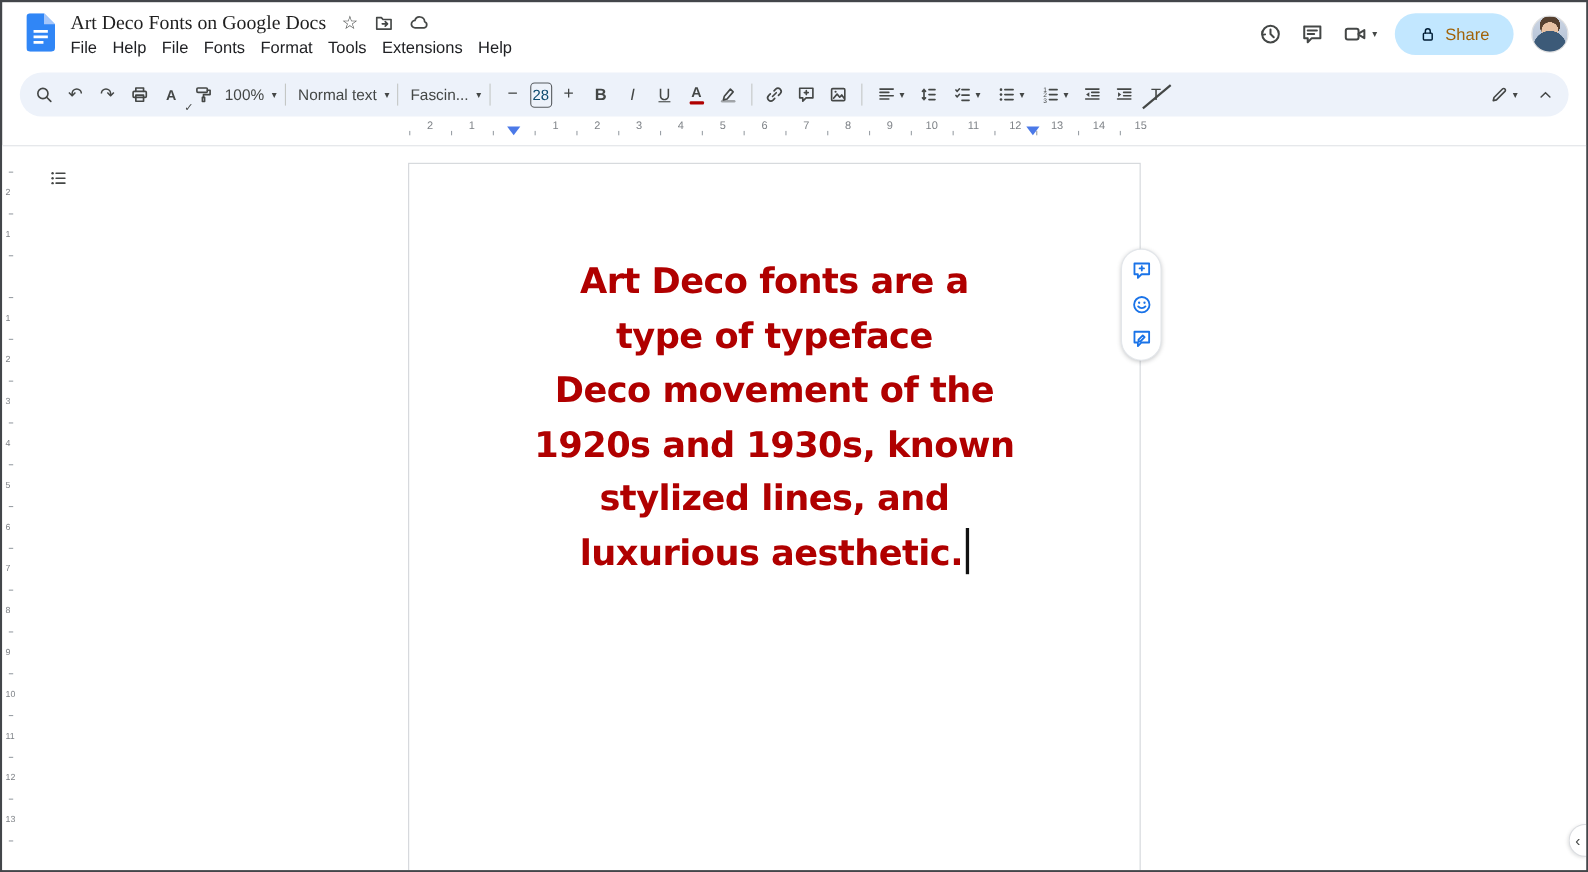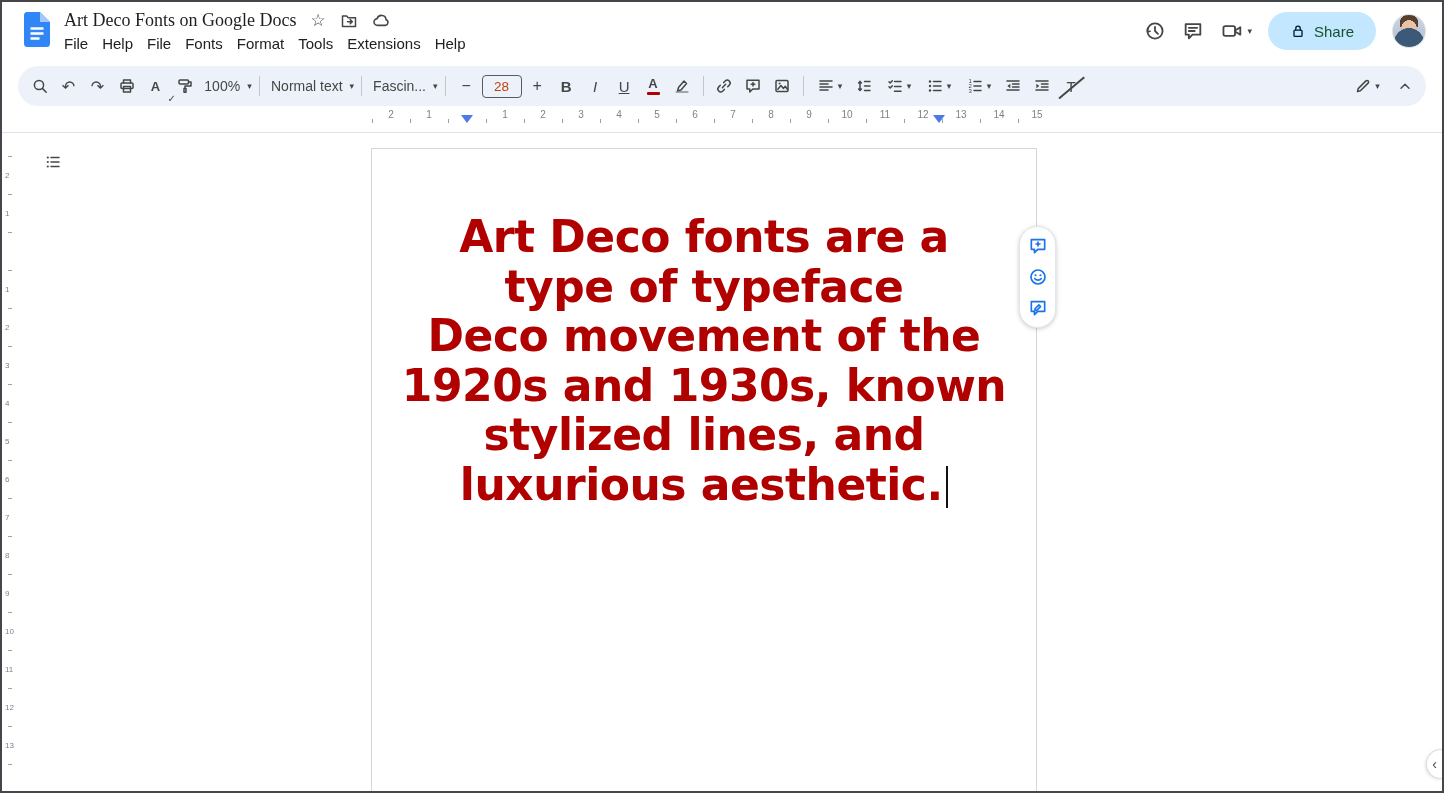--- a/index.html
+++ b/index.html
@@ -11,21 +11,21 @@
   .hdr-left { display:flex; gap:14px; }
   .docs-logo { margin-top:2px; cursor:pointer; }
   .title-row { display:flex; align-items:center; gap:14px; font-size:18px; color:#1f1f1f;font-family:Liberation Serif, serif; }
   .title-row .hico { color:#444746; display:flex; align-items:center; }
   .star-g { font-size:17px; color:#444746; }
   .menubar { display:flex; margin-top:3px; margin-left:-7px; }
   .menubar span { font-size:15px; color:#202124; padding:1px 7px; border-radius:9px; cursor:pointer; }
   .hdr-right { display:flex; align-items:center; gap:16px; margin-top:2px; }
   .hbtn { color:#444746; display:flex; align-items:center; cursor:pointer; }
   .caret { font-size:9px; color:#444746; margin-left:3px; }
-  .share-btn { display:flex; align-items:center; gap:8px; height:38px; padding:0 22px; border:none; border-radius:19px; background:#c2e7ff; color:#14532d; font-size:15px; font-family:inherit; cursor:pointer; }
+  .share-btn { display:flex; align-items:center; gap:8px; height:38px; padding:0 22px; border:none; border-radius:19px; background:#c2e7ff; color:#a16207; font-size:15px; font-family:inherit; cursor:pointer; }
   .avatar { width:34px; height:34px; border-radius:50%; cursor:pointer; border:1px solid #e0e0e0;
     background:
       radial-gradient(circle at 50% 88%, #3c5a78 0 46%, transparent 47%),
       radial-gradient(circle at 50% 40%, #e7c2a4 0 30%, transparent 31%),
       radial-gradient(circle at 50% 26%, #55402f 0 32%, transparent 33%),
       linear-gradient(#cdd6e4,#aebdd2); }
 
   
   .toolbar { display:flex; align-items:center; gap:2px; height:40px; margin:2px 16px 0 16px; padding:0 8px; background:#edf2fa; border-radius:20px; color:#444746; }
   .tbtn { min-width:27px; height:27px; display:flex; align-items:center; justify-content:center; border-radius:4px; cursor:pointer; font-size:15px; color:#444746; }
@@ -35,37 +35,37 @@
   .bold-g { font-weight:700; font-size:15px; }
   .ital-g { font-style:italic; font-size:15px; }
   .und-g { text-decoration:underline; font-size:15px; }
   .colA { display:flex; flex-direction:column; align-items:center; line-height:1; }
   .colA .a { font-size:13px; font-weight:600; }
   .colA .bar { width:13px; height:3px; margin-top:2px; border-radius:1px; }
   .spell { position:relative; font-size:13px; font-weight:600; }
   .spell .chk { position:absolute; right:-7px; bottom:-4px; font-size:10px; font-weight:400; }
   .clearfmt { position:relative; font-size:15px; }
   .clearfmt::after { content:""; position:absolute; left:-3px; right:-3px; top:55%; height:1.6px; background:#444746; transform:rotate(-40deg); }
-  .sizebox { width:40px; height:23px; border:1.3px solid #575b5f; border-radius:4px; display:flex; align-items:center; justify-content:center; font-size:13.5px; color:#c2410c; cursor:text; }
+  .sizebox { width:20px; height:23px; border:1.3px solid #575b5f; border-radius:4px; display:flex; align-items:center; justify-content:center; font-size:13.5px; color:#0c4a6e; cursor:text; }
   .push { margin-left:auto; }
 
   
   .hruler { position:relative; height:22px; }
   .rnum { position:absolute; top:3px; transform:translateX(-50%); font-size:10px; color:#7e8287; }
   .rtick { position:absolute; top:13px; width:1px; height:4px; background:#9aa0a6; }
   .ind-marker { position:absolute; top:9px; width:0; height:0; border:6px solid transparent; border-top:8px solid #4b79e8; transform:translateX(-50%); cursor:ew-resize; }
 
   
   .canvas { position:absolute; left:0; right:0; top:130px; bottom:0; background:#fff; border-top:1px solid #e0e3e7; }
   .vruler { position:absolute; left:0; top:0; bottom:0; width:16px; cursor:ns-resize; }
   .vnum { position:absolute; left:3px; transform:translateY(-50%); font-size:8px; color:#7e8287; }
   .vtick { position:absolute; left:6px; width:4px; height:1px; background:#9aa0a6; }
   .outline-btn { position:absolute; left:42px; top:20px; color:#444746; cursor:pointer; }
   .page { position:absolute; left:369px; top:15px; width:666px; height:680px; background:#fff; border:1px solid #d3d6da; }
-  .doc-text { margin-top:63px; text-align:center; font-family:"DejaVu Sans",sans-serif; font-weight:700; font-size:44px; line-height:49.5px; letter-spacing:-0.5px; }
+  .doc-text { margin-top:82px; text-align:center; font-family:"DejaVu Sans",sans-serif; font-weight:700; font-size:32px; line-height:49.5px; letter-spacing:-0.5px; }
   .cursor-bar { display:inline-block; width:2.5px; height:42px; background:#111; vertical-align:-8px; margin-left:3px; }
 
   
   .fab-rail { position:absolute; left:1017px; top:93px; width:37px; padding:9px 0; display:flex; flex-direction:column; align-items:center; gap:11px; background:#fff; border:1px solid #e3e6ea; border-radius:19px; box-shadow:0 1px 4px rgba(60,64,67,.28); }
   .fab { color:#1a73e8; display:flex; cursor:pointer; }
 
   .side-toggle { position:absolute; right:0; bottom:12px; width:16px; height:30px; background:#fff; border:1px solid #dadce0; border-right:none; border-radius:15px 0 0 15px; box-shadow:-1px 1px 3px rgba(60,64,67,.15); display:flex; align-items:center; justify-content:center; color:#444746; font-size:14px; cursor:pointer; }
 
   .svgi { fill:none; stroke:currentColor; stroke-width:1.5; stroke-linecap:round; stroke-linejoin:round; }
   .svgi .fil { fill:currentColor; stroke:none; }

